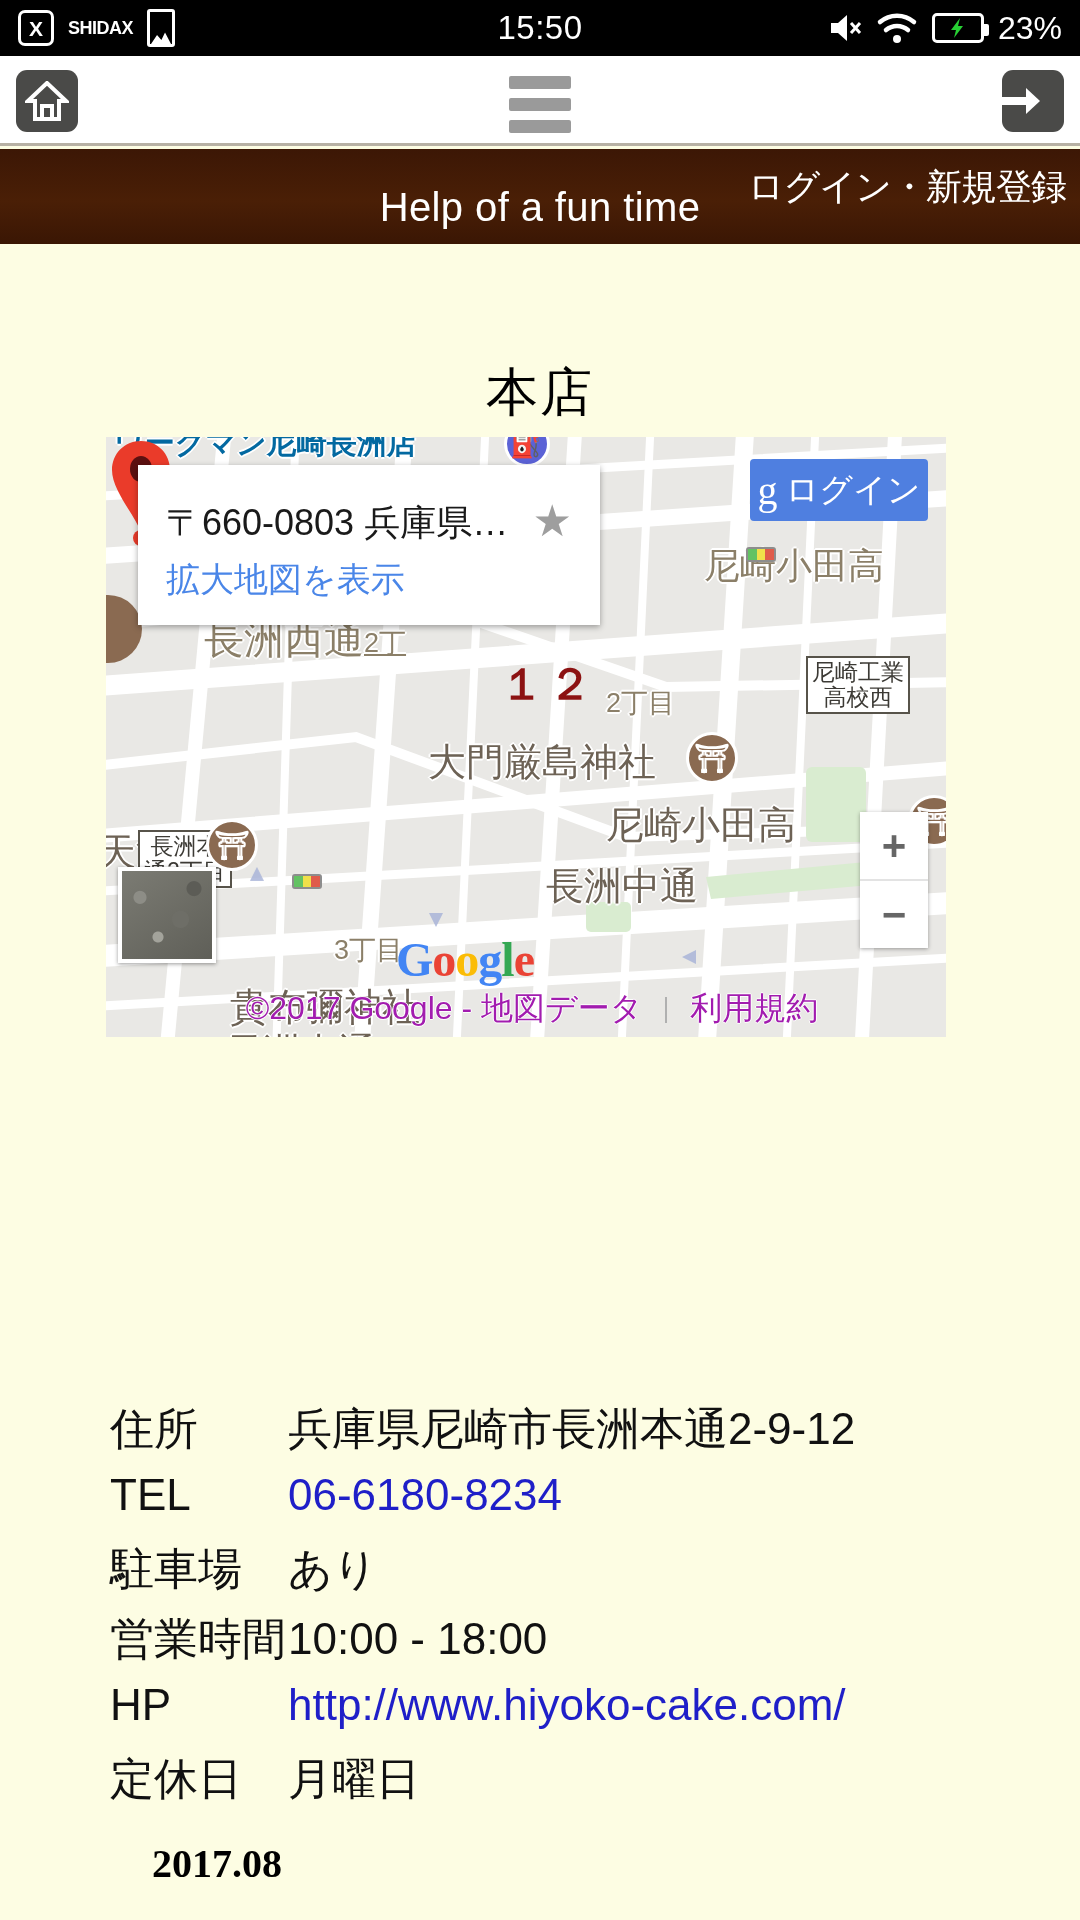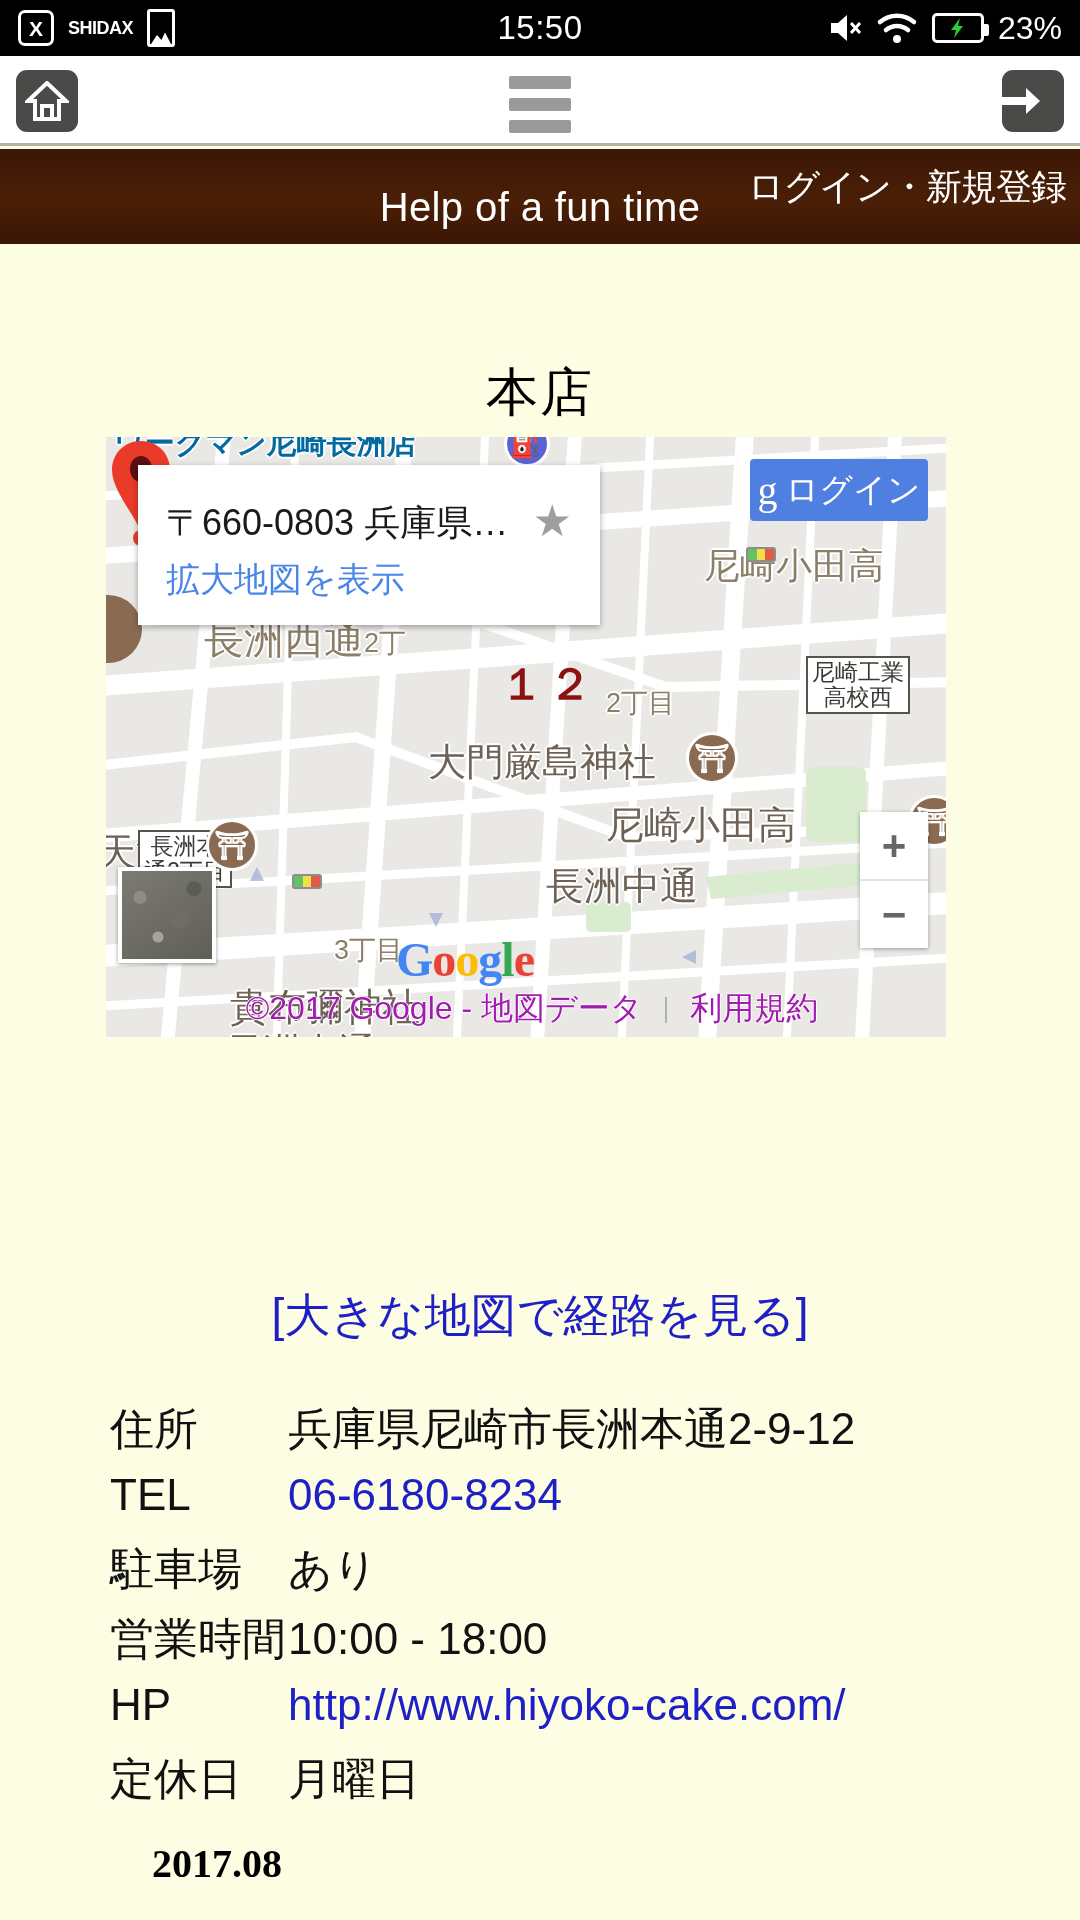--- a/index.html
+++ b/index.html
@@ -254,21 +254,21 @@
         <path d="M630 520 l-40 0 0 -7 -14 7 14 7 0 -7 40 0z"></path>
       </g>
       <circle cx="2" cy="192" r="34" fill="#8a6a51"></circle>
     </svg>
 
     <div class="topcut">ワークマン尼崎長洲店</div>
     <div class="poi-blue">⛽</div>
 
     <div class="maplabel" style="left:104px; top:125px;">2丁目</div>
     <div class="maplabel" style="left:98px; top:175px; font-size:40px;">長洲西通</div>
-    <div class="maplabel" style="left:258px; top:188px;">2丁</div>
+    <div class="maplabel" style="left:258px; top:188px;text-decoration:underline;">2丁</div>
     <div class="maplabel" style="left:598px; top:105px; font-size:36px;">尼崎小田高</div>
     <div class="maplabel" style="left:500px; top:248px;">2丁目</div>
     <div class="maplabel dark" style="left:500px; top:363px; font-size:38px;">尼崎小田高</div>
     <div class="maplabel dark" style="left:322px; top:300px; font-size:38px;">大門厳島神社</div>
     <div class="maplabel dark" style="left:440px; top:424px; font-size:38px;">長洲中通</div>
     <div class="maplabel dark" style="left:-8px; top:390px; font-size:38px;">天満宮</div>
     <div class="maplabel" style="left:228px; top:495px;">3丁目</div>
     <div class="maplabel dark" style="left:124px; top:545px; font-size:38px;">貴布彌神社</div>
     <div class="maplabel dark" style="left:118px; top:590px; font-size:38px;">長洲本通</div>
 
@@ -323,21 +323,20 @@
       <span>G</span><span>o</span><span>o</span><span>g</span><span>l</span><span>e</span>
     </div>
 
     <div class="attrib">
       <span>©2017 Google - 地図データ</span>
       <span class="sep"></span>
       <span>利用規約</span>
     </div>
   </div>
 
-  <div class="routelink">[大きな地図で経路を見る]</div>
 
   <div class="details">
     <div class="drow">
       <div class="dlabel">住所</div>
       <div class="dval">兵庫県尼崎市長洲本通2-9-12</div>
     </div>
     <div class="drow">
       <div class="dlabel">TEL</div>
       <div class="dval link">06-6180-8234</div>
     </div>

